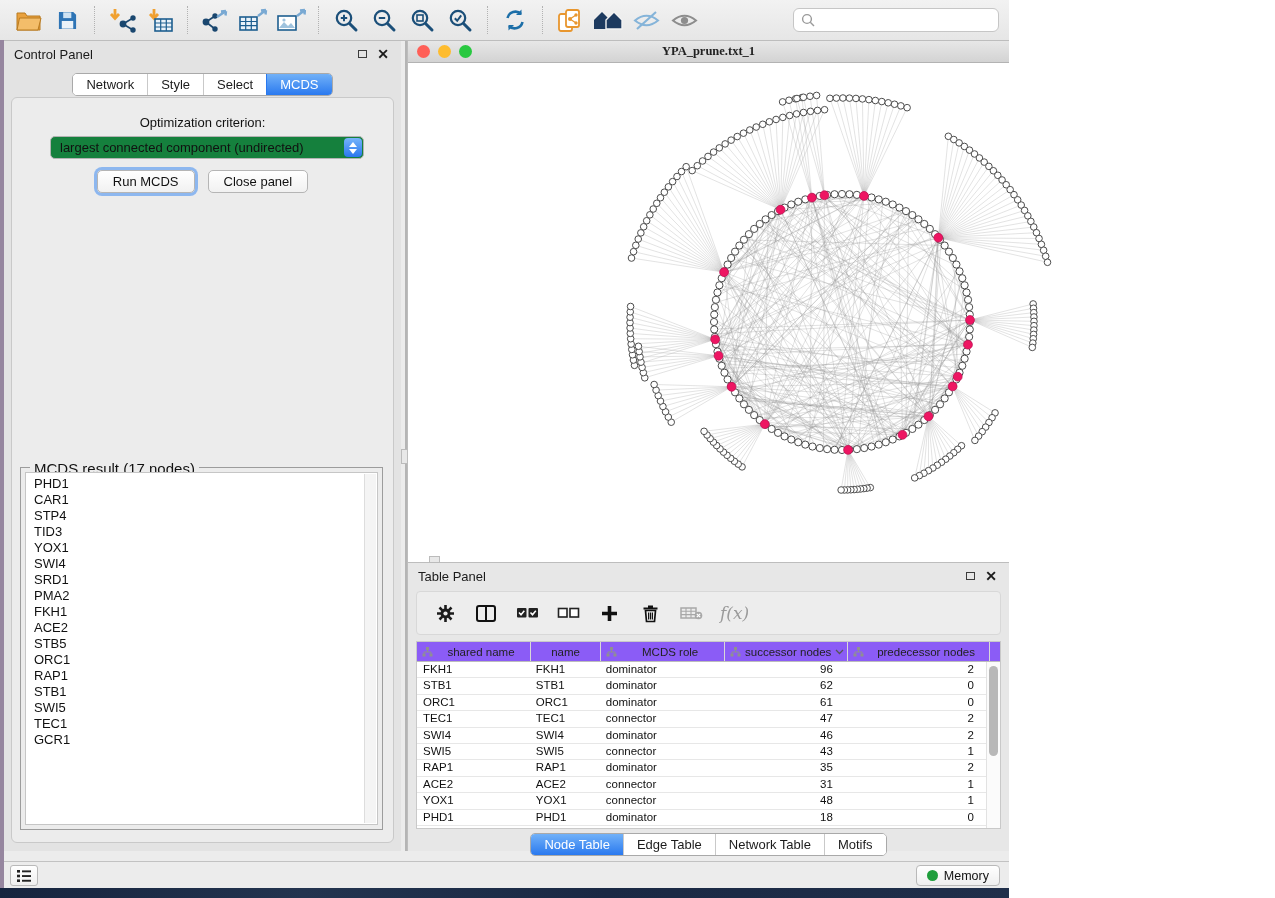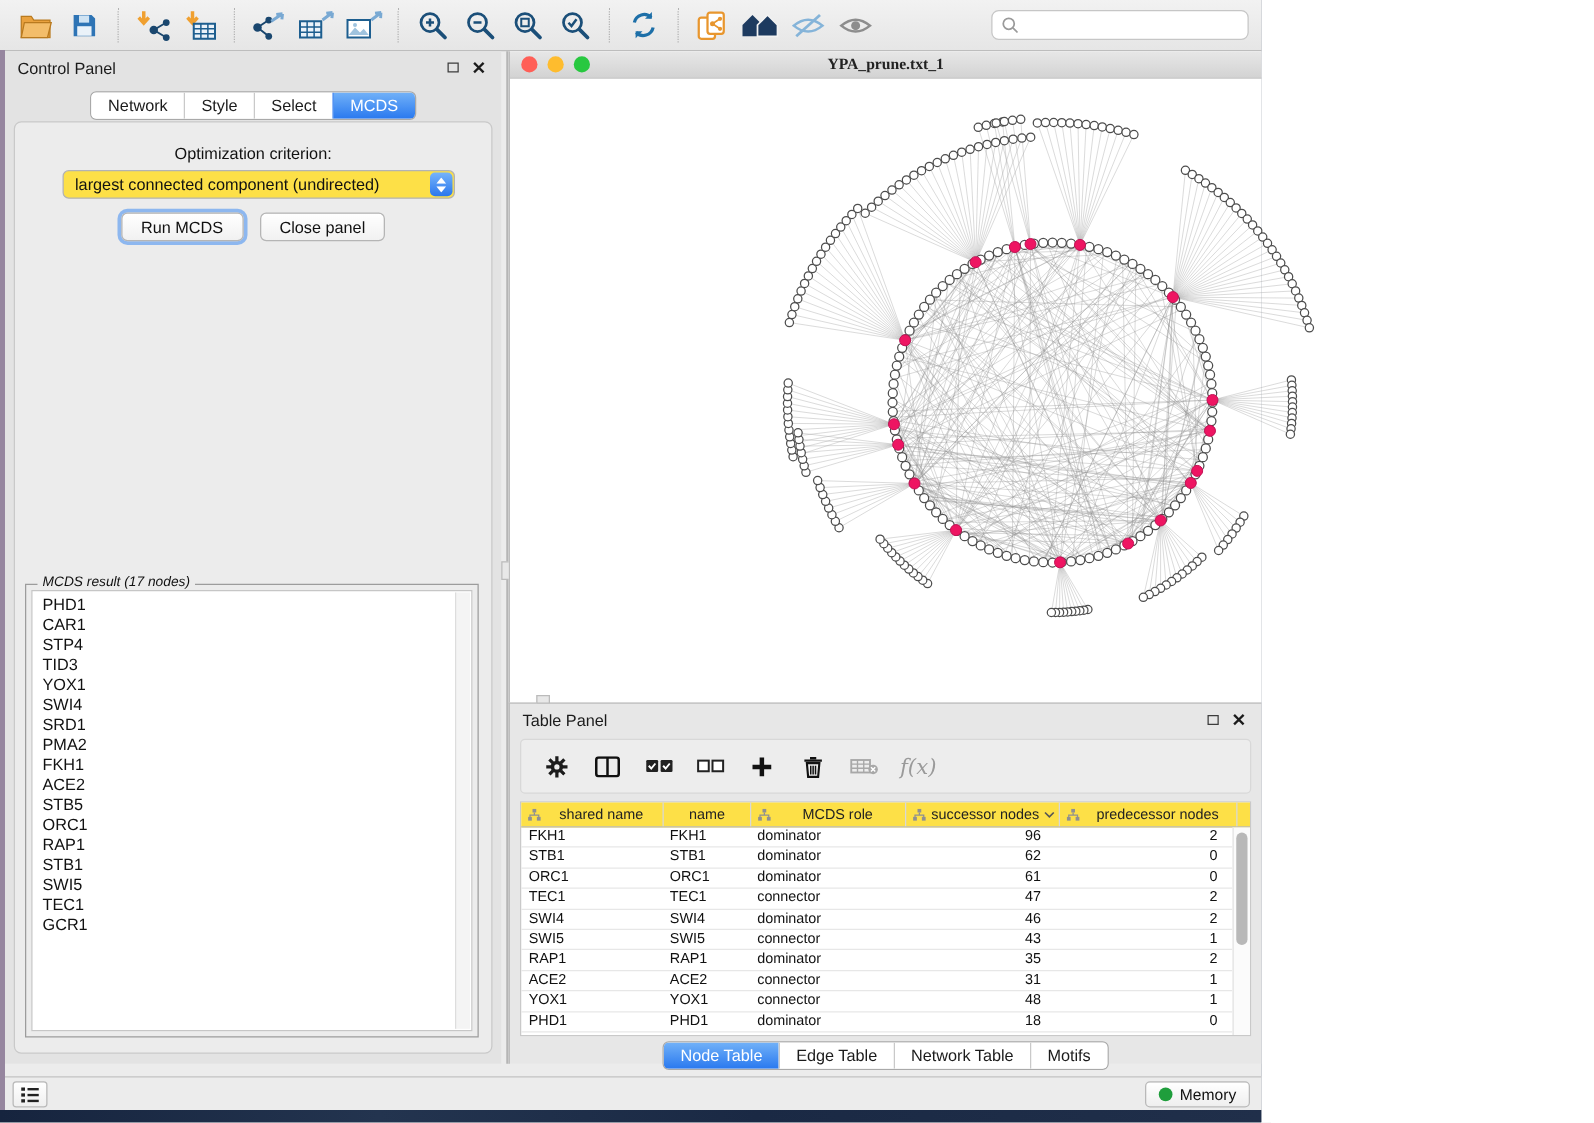--- a/index.html
+++ b/index.html
@@ -33,34 +33,34 @@
   .seg { display:inline-flex; border:1px solid #a9a9a9; border-radius:5px; background:#fff; overflow:hidden; }
   .seg-btn { border:none; background:#fff; padding:3px 13px; font-size:13px; color:#1b1b1b;
     border-left:1px solid #c9c9c9; font-family:"Liberation Sans",sans-serif; cursor:default; }
   .seg-btn:first-child { border-left:none; }
   .seg-btn.active { background:linear-gradient(#71b1f8,#2a79ef); color:#fff; border-left-color:#2a79ef; }
   .ctl-tabs-wrap { position:absolute; top:32px; left:0; right:0; text-align:center; }
 
   .ctl-card { position:absolute; left:7px; right:7px; top:56px; bottom:8px;
     background:#ececec; border:1px solid #c9c9c9; border-radius:6px; }
   .opt-label { position:absolute; top:17px; left:0; right:0; text-align:center; font-size:13px; color:#111; }
-  .select { position:absolute; left:38px; top:38px; width:314px; height:23px; background:#fde047;
+  .select { position:absolute; left:38px; top:38px; width:314px; height:23px; background:#15803d;
     border:1px solid #b3b3b3; border-radius:5px; }
   .select-text { position:absolute; left:9px; top:3px; font-size:13px; color:#111; white-space:nowrap; }
   .select-stepper { position:absolute; right:1px; top:1px; bottom:1px; width:18px; border-radius:4px;
     background:linear-gradient(#76b4fa,#2a77ee); display:flex; flex-direction:column;
     align-items:center; justify-content:center; gap:2px; }
   .btn-row { position:absolute; top:72px; left:0; right:0; display:flex; justify-content:center; gap:13px; }
   .btn { background:linear-gradient(#ffffff,#f1f1f1); border:1px solid #b5b5b5; border-radius:5px;
     padding:3px 15px; font-size:13px; color:#111; font-family:"Liberation Sans",sans-serif; cursor:default; }
   .btn.focused { box-shadow:0 0 0 3px rgba(110,165,240,.75); }
 
   .result-frame { position:absolute; left:8px; right:10px; top:369px; bottom:12px; border:1px solid #9c9c9c; }
   .result-legend { position:absolute; top:-8px; left:9px; background:#ececec; padding:0 4px;
-    font-size:11px; color:#111;font-style:italic; }
+    font-size:15px; color:#111; }
   .result-list { position:absolute; inset:4px; background:#fff; border:1px solid #c6c6c6; overflow:hidden; }
   .result-items { list-style:none; padding:3px 0 0 8px; }
   .result-items li { font-size:13px; line-height:16px; color:#111; }
   .result-scroll { position:absolute; right:1px; top:1px; bottom:1px; width:12px;
     background:#f4f4f4; border-left:1px solid #ddd; }
 
   
   .vsplit { position:absolute; left:405px; top:41px; width:2px; bottom:37px; background:#b5b5b5; }
   .vsplit-grip { position:absolute; left:-4px; top:408px; width:9px; height:15px;
     background:#e8e8e8; border:1px solid #bbb; }
@@ -82,21 +82,21 @@
   
   .table-panel { position:absolute; left:407px; top:562px; right:0; bottom:37px;
     background:#e7e7e7; border-left:1px solid #bdbdbd; border-top:1px solid #bdbdbd; }
   .tp-toolbar { position:absolute; left:8px; right:8px; top:28px; height:44px;
     background:#ededed; border:1px solid #d8d8d8; border-radius:4px;
     display:flex; align-items:center; gap:11px; padding-left:13px; }
   .tp-btn { background:none; border:none; width:30px; height:32px; display:flex;
     align-items:center; justify-content:center; cursor:default; }
   .tbl-wrap { position:absolute; left:8px; right:8px; top:78px; height:188px;
     background:#fff; border:1px solid #c9c9c9; }
-  .thead { display:flex; height:20px; background:#fde047; border-bottom:1px solid #bcbcbc; }
+  .thead { display:flex; height:20px; background:#8b5cf6; border-bottom:1px solid #bcbcbc; }
   .th { display:flex; align-items:center; border-right:1px solid #d8d8d8; padding:0 5px;
     font-size:11.5px; color:#222; overflow:hidden; white-space:nowrap; }
   .th .lbl { flex:1; text-align:center; }
   .tbody { position:absolute; left:0; right:14px; top:20px; bottom:0; overflow:hidden; }
   .tr { display:flex; height:16.4px; border-bottom:1px solid #e7e7e7; }
   .td { font-size:11.5px; color:#111; padding:1px 8px 0 6px; white-space:nowrap; overflow:hidden; }
   .td.num { text-align:right; padding-right:12px; }
   .tbl-scroll { position:absolute; right:0; top:20px; bottom:0; width:14px;
     background:#fbfbfb; border-left:1px solid #e2e2e2; }
   .tbl-thumb { position:absolute; left:2px; top:4px; width:9px; height:90px;

